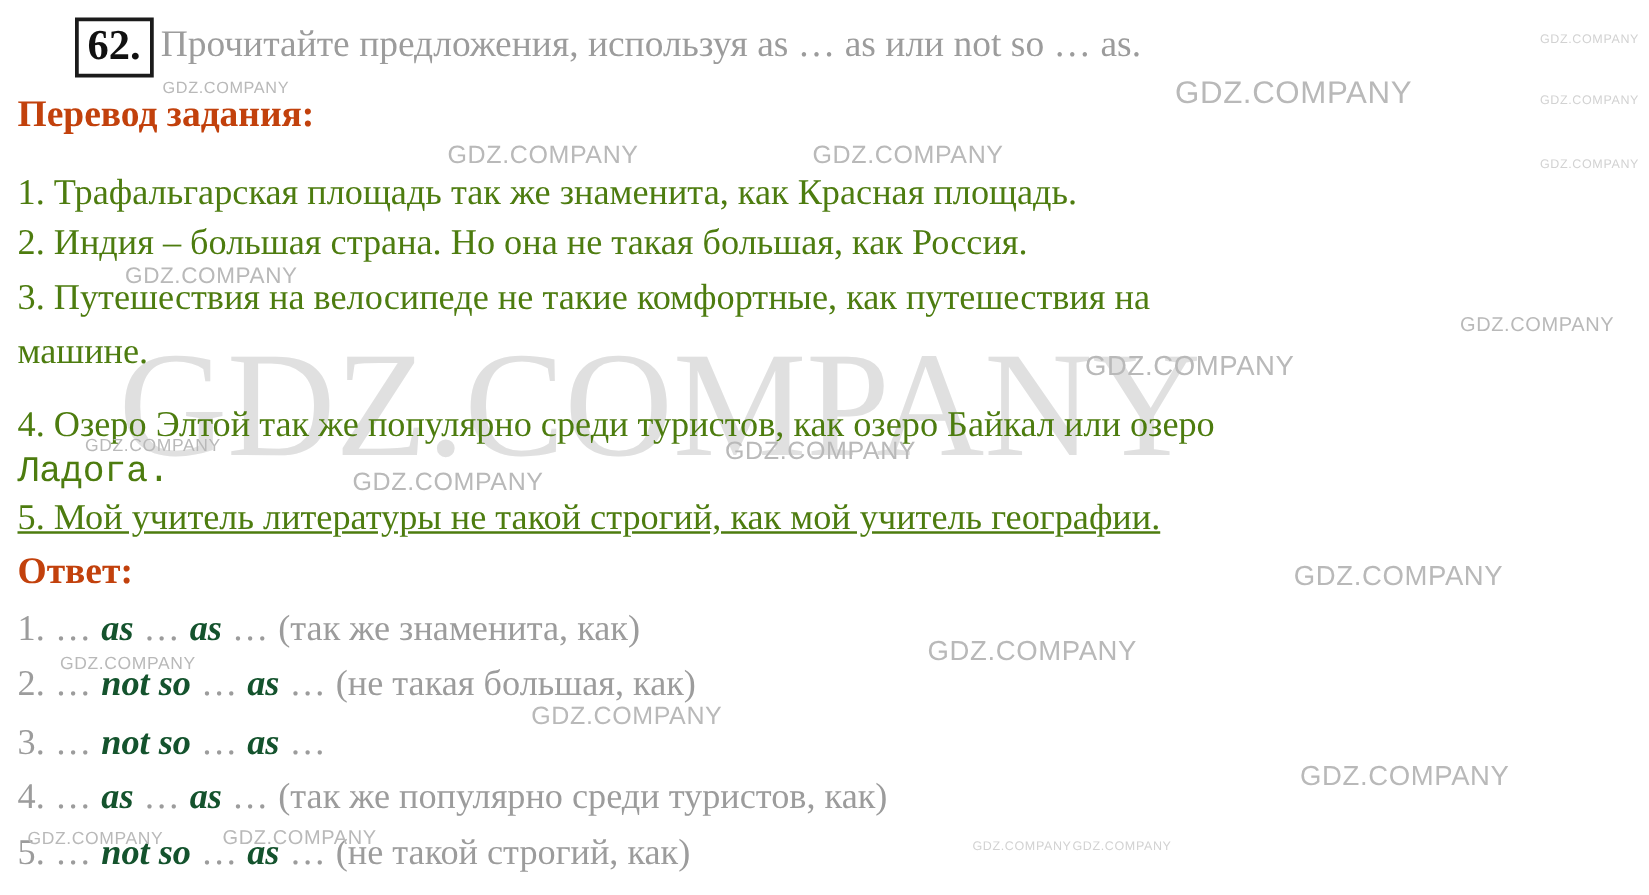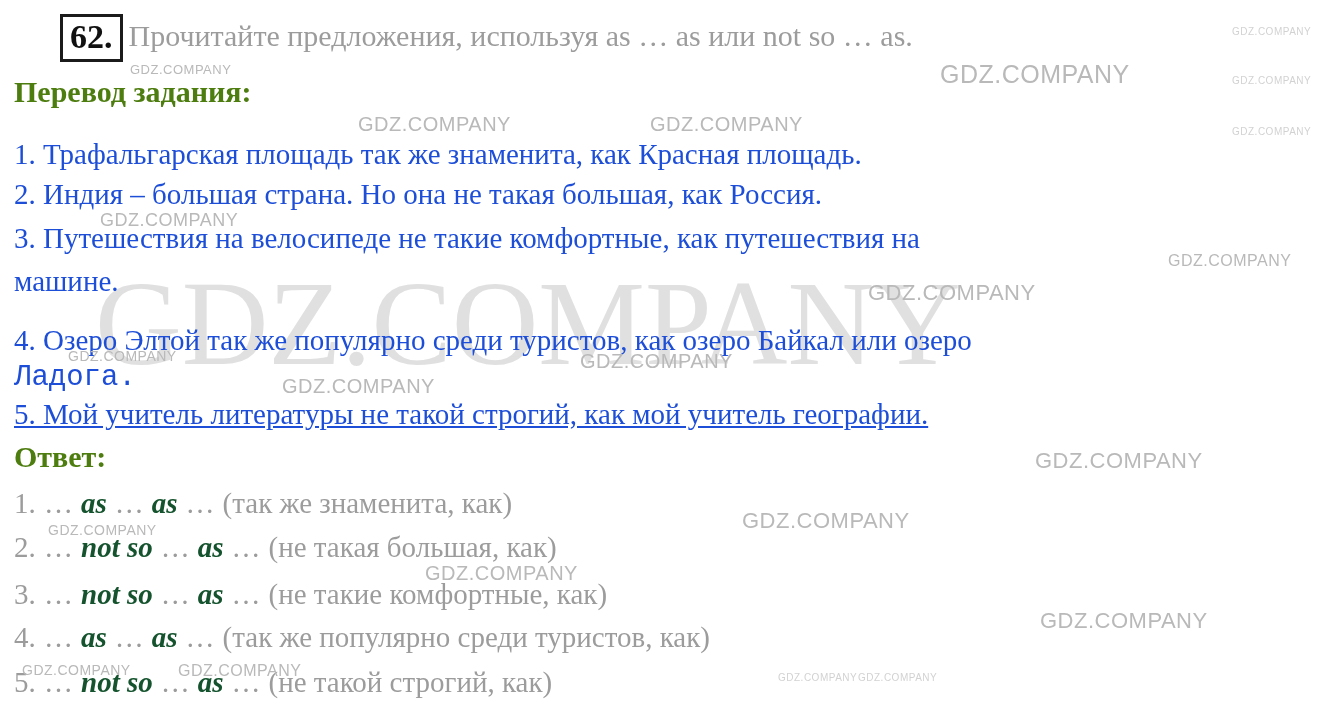--- a/index.html
+++ b/index.html
@@ -46,34 +46,34 @@
     margin-left: 6px;
     white-space: nowrap;
     padding-top: 5px;
   }
 
   
   .section-title {
     position: absolute;
     font-size: 30px;
     font-weight: bold;
-    color: #4d7c0f;
+    color: #c2410c;
     left: 14px;
     font-family: "Liberation Serif", serif;
   }
   #translation-title { top: 75px; }
   #answer-title { top: 440px; }
 
   
   .trans-line {
     position: absolute;
     left: 14px;
     font-size: 29px;
     line-height: 32px;
-    color: #1d4ed8;
+    color: #4d7c0f;
     white-space: nowrap;
   }
 
   
   .ans-line {
     position: absolute;
     left: 14px;
     font-size: 29px;
     line-height: 32px;
     color: #9c9c9c;
@@ -157,21 +157,20 @@
         <span class="ans-dots">…</span>
         <span class="ans-note">(не такая большая, как)</span>
       </div>
       <div class="ans-line" style="top: 578px;">
         <span class="ans-num">3.</span>
         <span class="ans-dots">…</span>
         <span class="ans-key">not so</span>
         <span class="ans-dots">…</span>
         <span class="ans-key">as</span>
         <span class="ans-dots">…</span>
-        <span class="ans-note">(не такие комфортные, как)</span>
       </div>
       <div class="ans-line" style="top: 621px;">
         <span class="ans-num">4.</span>
         <span class="ans-dots">…</span>
         <span class="ans-key">as</span>
         <span class="ans-dots">…</span>
         <span class="ans-key">as</span>
         <span class="ans-dots">…</span>
         <span class="ans-note">(так же популярно среди туристов, как)</span>
       </div>

